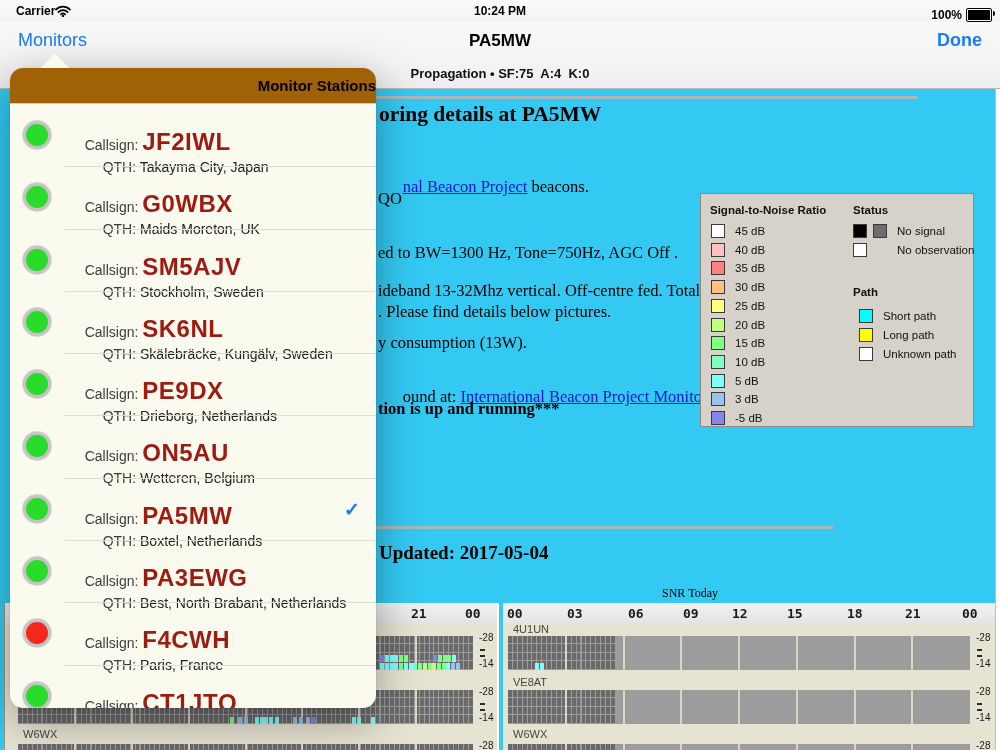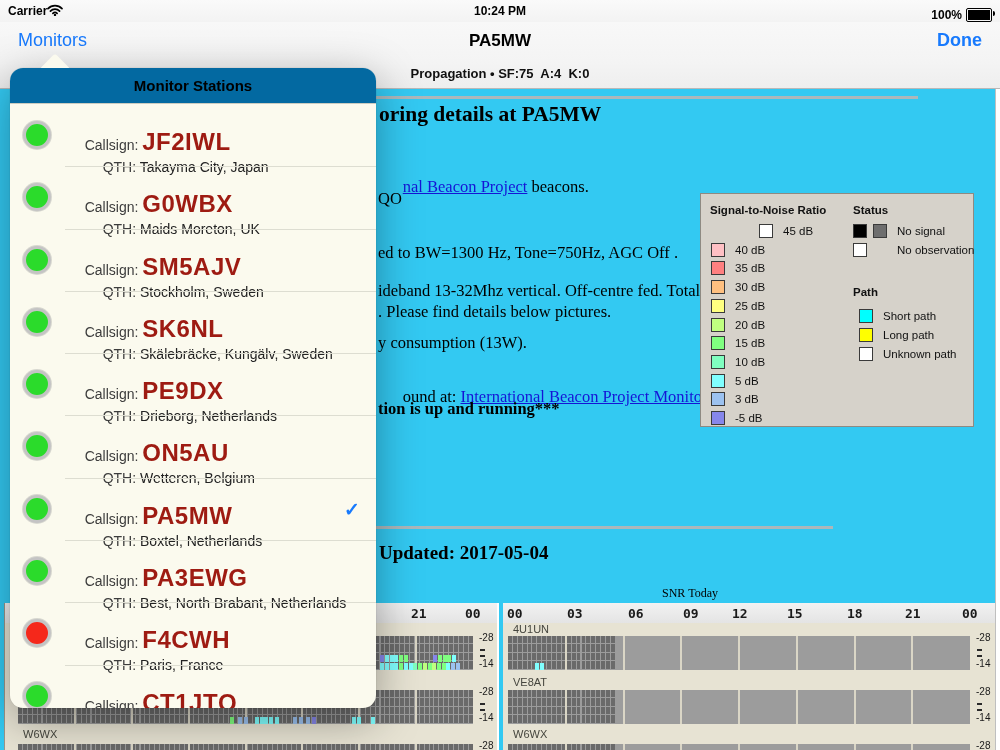--- a/index.html
+++ b/index.html
@@ -4,21 +4,21 @@
 <style>
   html,body{margin:0;padding:0;}
   body{width:1000px;height:750px;overflow:hidden;background:#000;
        font-family:"Liberation Sans", sans-serif;}
   .screen{position:relative;width:1000px;height:750px;background:#33C9F2;overflow:hidden;}
 
   
   .status-bar{position:absolute;top:0;left:0;right:0;height:22px;
     background:linear-gradient(#FAFAFA,#F3F3F3);display:flex;align-items:center;
     font-size:12px;font-weight:600;color:#000;z-index:5;}
-  .sb-left{position:absolute;left:8px;display:flex;align-items:flex-start;}
+  .sb-left{position:absolute;left:16px;display:flex;align-items:center;}
   .sb-center{position:absolute;left:0;right:0;text-align:center;}
   .sb-right{position:absolute;right:8px;display:flex;align-items:center;gap:4px;margin-top:7px;}
   .battery{display:inline-block;width:22px;height:10px;border:1px solid #000;border-radius:2px;
     background:#000 content-box;padding:1px;position:relative;}
   .battery::after{content:"";position:absolute;right:-4px;top:2.5px;width:2.5px;height:5px;
     background:#000;border-radius:0 2px 2px 0;}
 
   
   .nav-bar{position:absolute;top:22px;left:0;right:0;height:40px;
     background:linear-gradient(#F8F8F8,#F4F4F4);z-index:5;}
@@ -74,21 +74,21 @@
   .ylab{position:absolute;left:0;white-space:pre;}
   .ydash{position:absolute;left:1px;width:5px;height:2px;background:#2A2A2A;}
 
   
   .popover{position:absolute;top:68px;left:10px;width:366px;height:640px;
     background:#FBFAEE;border-radius:13px;z-index:10;
     box-shadow:0 12px 45px rgba(0,0,0,0.35), 0 0 0 0.5px rgba(0,0,0,0.08);}
   .pop-arrow{position:absolute;top:-10px;left:34px;width:22px;height:22px;background:#FBFAEE;
     transform:rotate(45deg);border-radius:3px;}
   .pop-header{position:absolute;top:0;left:0;right:0;height:35px;border-radius:13px 13px 0 0;
-    background:#0369a1;border-bottom:1px solid #CCCCC0;text-align:center;}
+    background:#a16207;border-bottom:1px solid #CCCCC0;text-align:right;}
   .pop-header span{font-size:15px;font-weight:700;color:#000;line-height:35px;}
   .pop-list{position:absolute;top:36px;left:0;right:0;bottom:0;overflow:hidden;
     border-radius:0 0 13px 13px;}
   .row{position:relative;height:62.3px;cursor:pointer;}
   .row + .row::before{content:"";position:absolute;top:0;left:55px;right:0;height:1px;background:#DDDDD1;}
   .dot{position:absolute;left:13px;top:17px;width:22px;height:22px;border-radius:50%;
     border:3px solid #C4C4C4;box-shadow:0 0 0 1px #D8D8D0;}
   .cs-line{position:absolute;left:48px;top:6px;white-space:pre;}
   .cs-label{font-size:14px;color:#3C3C3C;}
   .cs-value{font-size:24px;font-weight:700;color:#9E1B12;letter-spacing:0.5px;}
@@ -142,21 +142,21 @@
     <div class="pg-line" style="top:214px;">. Please find details below pictures.</div>
     <div class="pg-line" style="top:245px;">y consumption (13W).</div>
     <div class="pg-line" style="top:279px;">
       <span>ound at: </span><span class="pg-link">International Beacon Project Monitors</span>
     </div>
     <div class="pg-line bold" style="top:311px;">tion is up and running***</div>
 
     <div class="legend">
       <div class="lg-title" style="left:9px;top:10px;">Signal-to-Noise Ratio</div>
       <div id="lg-snr">
-          <div class="lg-item" style="left: 10px; top: 30px; margin-left: 48px;"><span class="swatch" style="background: rgb(255, 255, 255);"></span><span>45 dB</span></div>
+          <div class="lg-item" style="left: 10px; top: 30px;"><span class="swatch" style="background: rgb(255, 255, 255);"></span><span>45 dB</span></div>
           <div class="lg-item" style="left: 10px; top: 48.7px;"><span class="swatch" style="background: rgb(255, 192, 196);"></span><span>40 dB</span></div>
           <div class="lg-item" style="left: 10px; top: 67.4px;"><span class="swatch" style="background: rgb(255, 128, 128);"></span><span>35 dB</span></div>
           <div class="lg-item" style="left: 10px; top: 86.1px;"><span class="swatch" style="background: rgb(255, 192, 128);"></span><span>30 dB</span></div>
           <div class="lg-item" style="left: 10px; top: 104.8px;"><span class="swatch" style="background: rgb(255, 255, 128);"></span><span>25 dB</span></div>
           <div class="lg-item" style="left: 10px; top: 123.5px;"><span class="swatch" style="background: rgb(192, 255, 128);"></span><span>20 dB</span></div>
           <div class="lg-item" style="left: 10px; top: 142.2px;"><span class="swatch" style="background: rgb(128, 255, 128);"></span><span>15 dB</span></div>
           <div class="lg-item" style="left: 10px; top: 160.9px;"><span class="swatch" style="background: rgb(128, 255, 192);"></span><span>10 dB</span></div>
           <div class="lg-item" style="left: 10px; top: 179.6px;"><span class="swatch" style="background: rgb(128, 255, 255);"></span><span>5 dB</span></div>
           <div class="lg-item" style="left: 10px; top: 198.3px;"><span class="swatch" style="background: rgb(156, 194, 240);"></span><span>3 dB</span></div>
           <div class="lg-item" style="left: 10px; top: 217px;"><span class="swatch" style="background: rgb(134, 134, 234);"></span><span>-5 dB</span></div>

